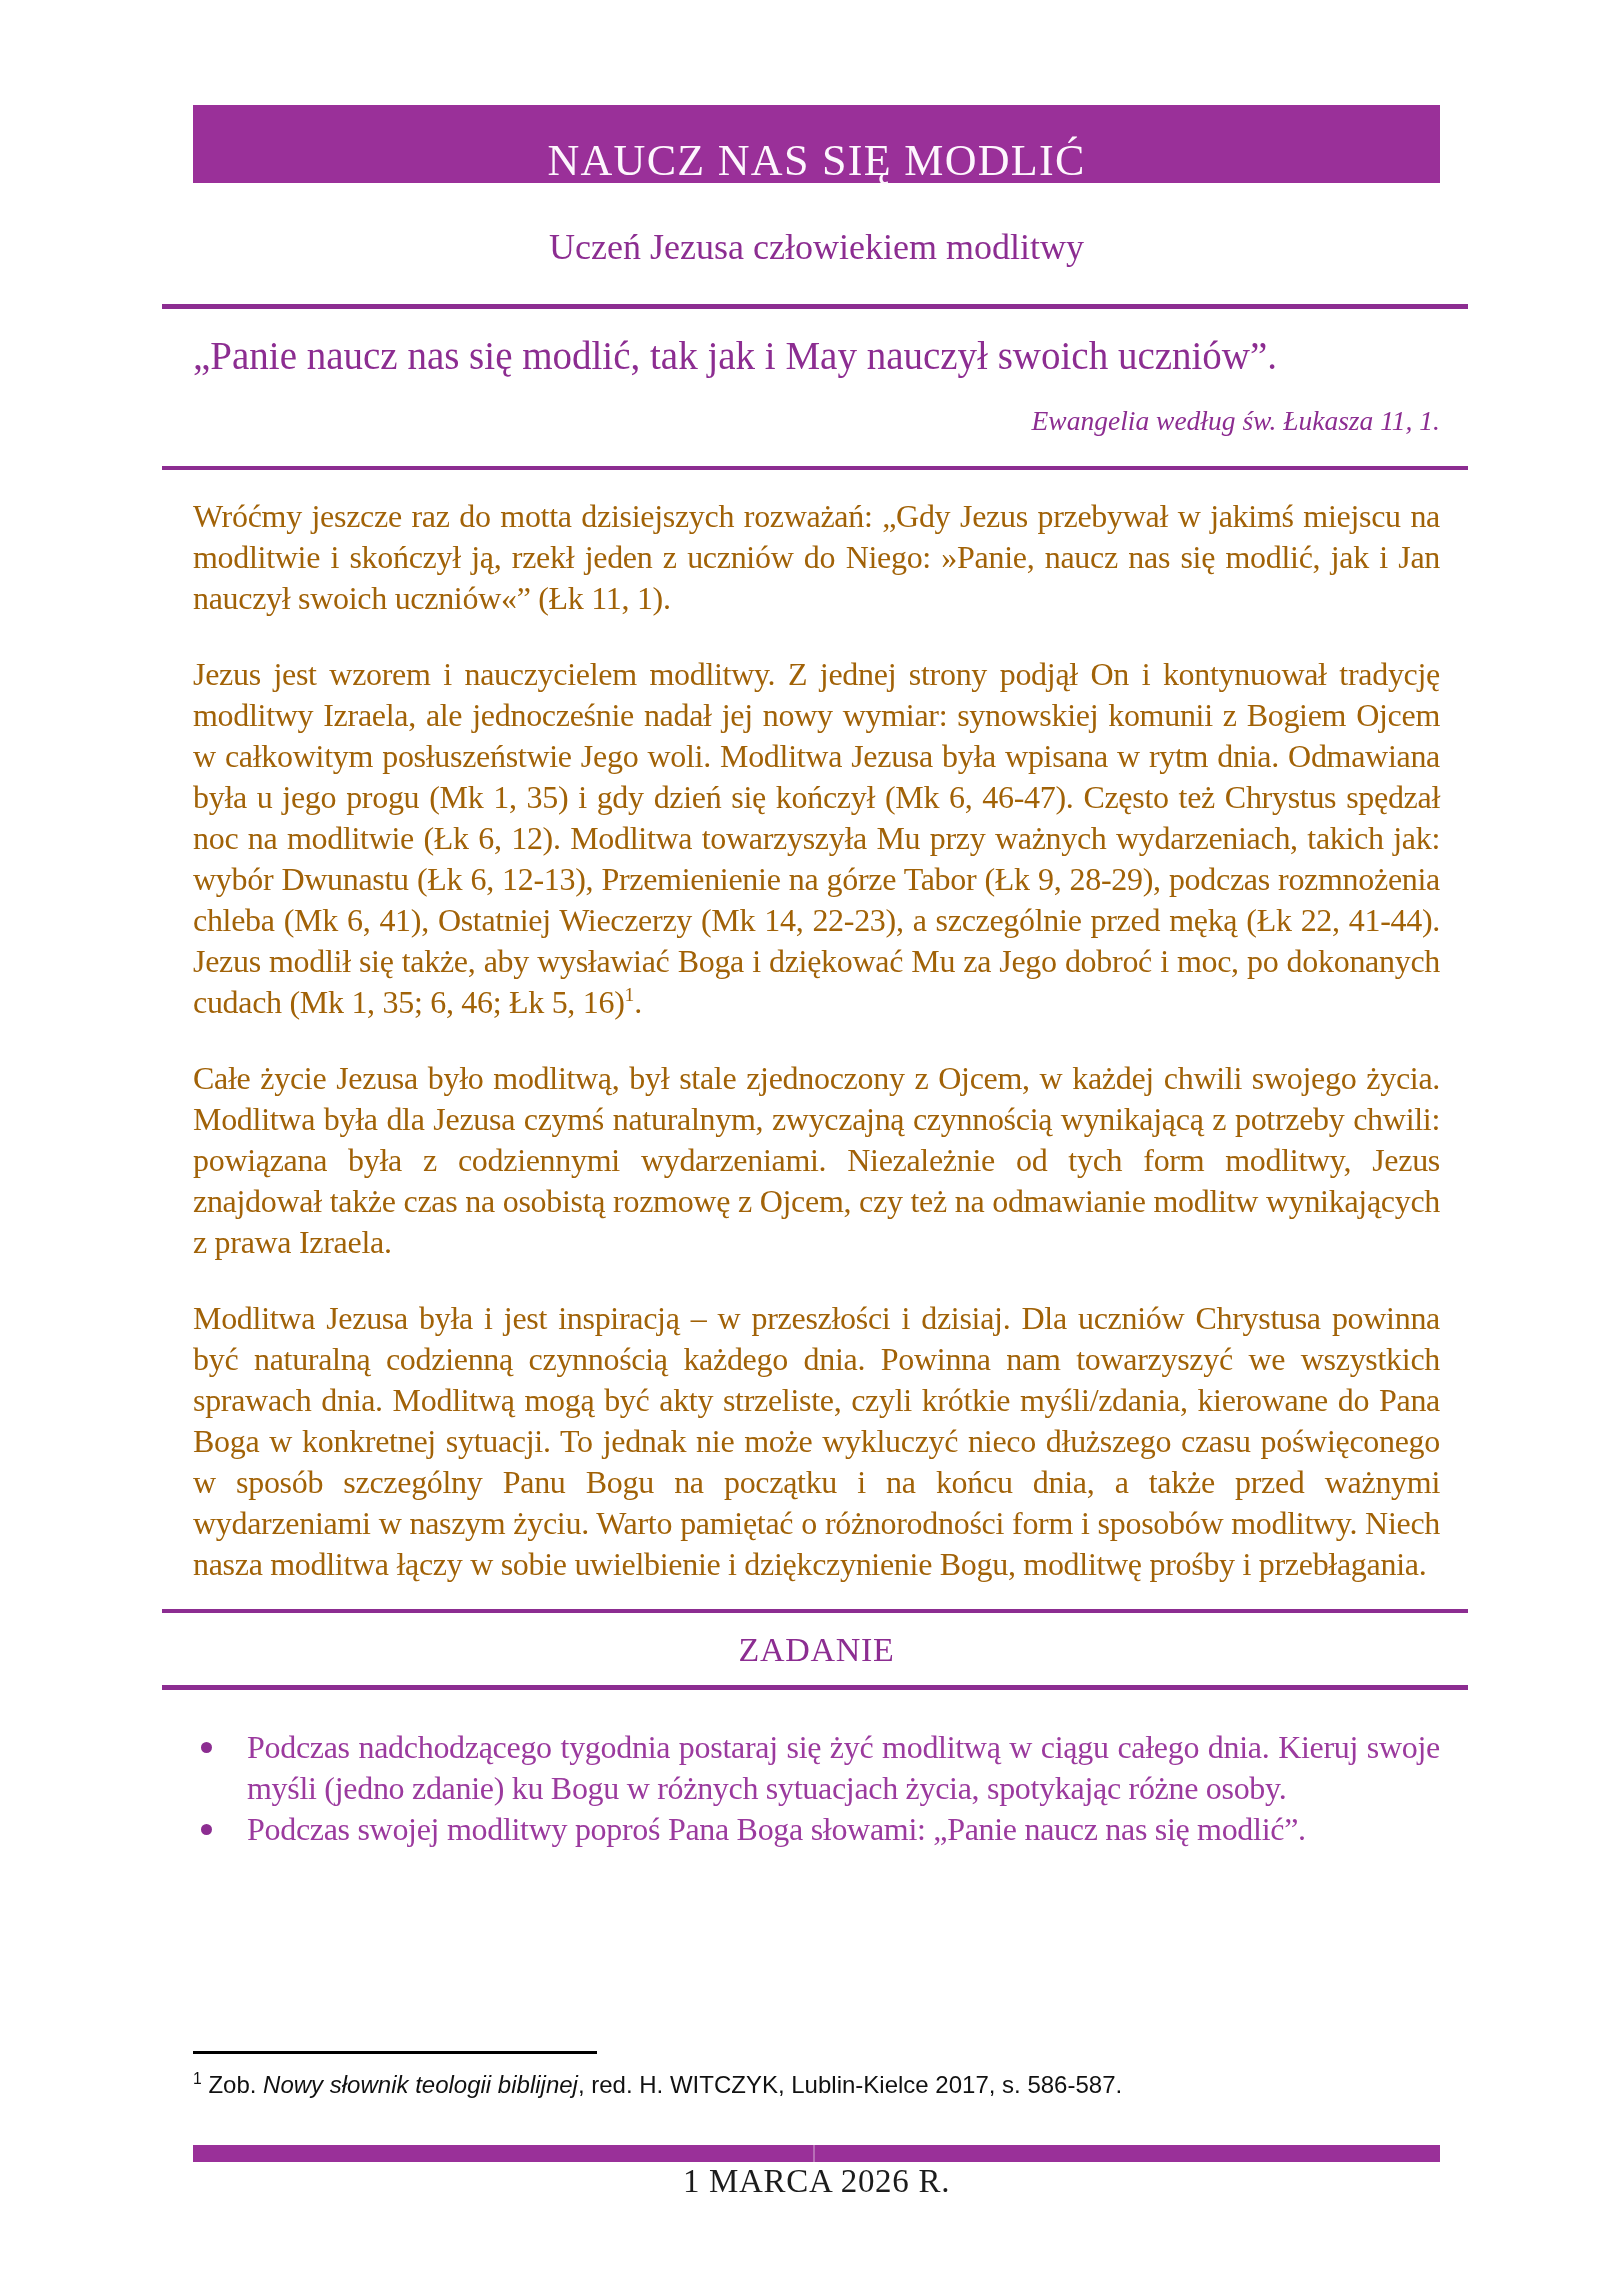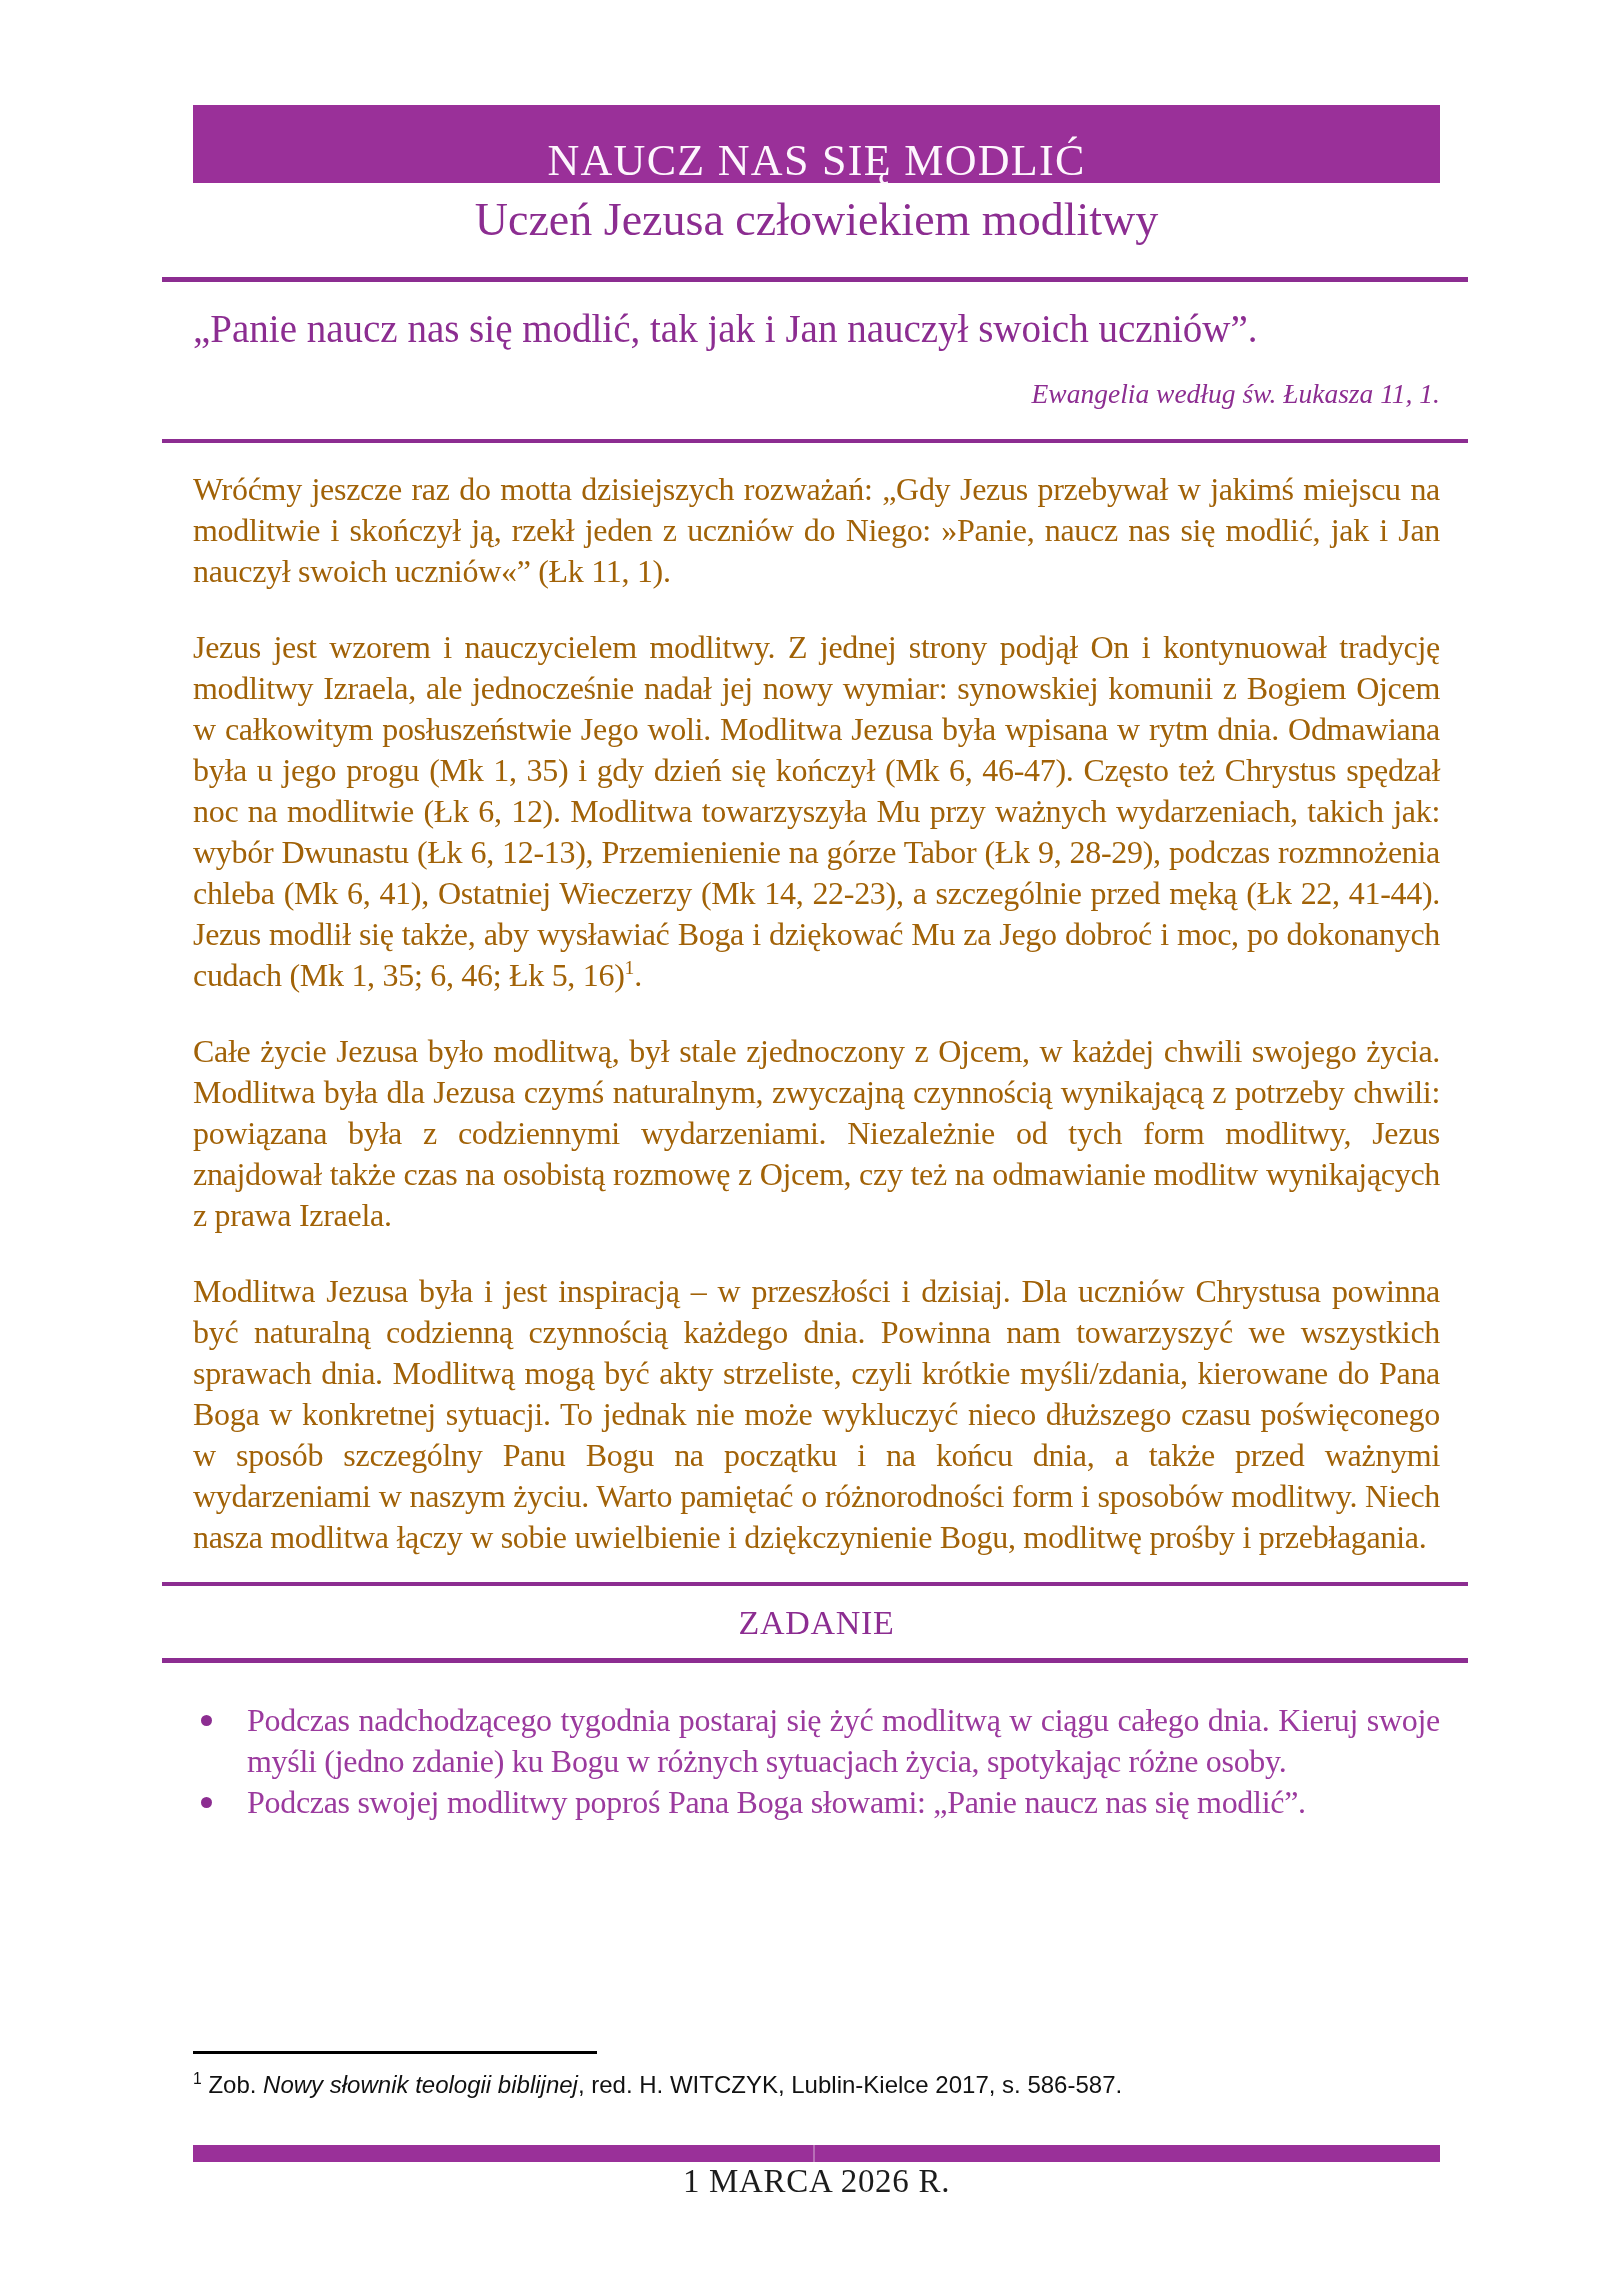--- a/index.html
+++ b/index.html
@@ -18,22 +18,22 @@
   }
   .banner {
     margin-top:105px; height:78px;
     background:#9a3099;
     display:flex; align-items:flex-end; justify-content:center;
   }
   .banner-text {
     color:#fdf6fd; font-size:44px; letter-spacing:1.3px; line-height:1;
   }
   .title {
-    margin-top:10px;
-    font-size:46px; font-weight:normal; line-height:54px;
+    margin-top:37px;
+    font-size:36px; font-weight:normal; line-height:54px;
     text-align:center; color:#8c2d91;
   }
   .rule {
     border:none; height:4.6px; background:#8c2d91;
     margin-left:-31px; margin-right:-28px;
   }
   .rule-title { margin-top:30px; }
   .quote {
     margin-top:23.6px;
     font-size:39px; line-height:47px; color:#8c2d91;
@@ -105,21 +105,21 @@
   <div class="content">
 
     <header class="banner">
       <span class="banner-text">NAUCZ NAS SIĘ MODLIĆ</span>
     </header>
 
     <h1 class="title">Uczeń Jezusa człowiekiem modlitwy</h1>
 
     <hr class="rule rule-title">
 
-    <p class="quote">„Panie naucz nas się modlić, tak jak i Jan nauczył swoich uczniów”.</p>
+    <p class="quote">„Panie naucz nas się modlić, tak jak i May nauczył swoich uczniów”.</p>
     <p class="quote-source">Ewangelia według św. Łukasza 11, 1.</p>
 
     <hr class="rule rule-quote">
 
     <div class="bodytext">
       <p>Wróćmy jeszcze raz do motta dzisiejszych rozważań: „Gdy Jezus przebywał w jakimś miejscu na modlitwie i skończył ją, rzekł jeden z uczniów do Niego: »Panie, naucz nas się modlić, jak i Jan nauczył swoich uczniów«” (Łk 11, 1).</p>
       <p><span>Jezus jest wzorem i nauczycielem modlitwy. Z jednej strony podjął On i kontynuował tradycję modlitwy Izraela, ale jednocześnie nadał jej nowy wymiar: synowskiej komunii z Bogiem Ojcem w całkowitym posłuszeństwie Jego woli. Modlitwa Jezusa była wpisana w rytm dnia. Odmawiana była u jego progu (Mk 1, 35) i gdy dzień się kończył (Mk 6, 46-47). Często też Chrystus spędzał noc na modlitwie (Łk 6, 12). Modlitwa towarzyszyła Mu przy ważnych wydarzeniach, takich jak: wybór Dwunastu (Łk 6, 12-13), Przemienienie na górze Tabor (Łk 9, 28-29), podczas rozmnożenia chleba (Mk 6, 41), Ostatniej Wieczerzy (Mk 14, 22-23), a szczególnie przed męką (Łk 22, 41-44). Jezus modlił się także, aby wysławiać Boga i dziękować Mu za Jego dobroć i moc, po dokonanych cudach (Mk 1, 35; 6, 46; Łk 5, 16)</span><sup class="fn-ref">1</sup><span>.</span></p>
       <p>Całe życie Jezusa było modlitwą, był stale zjednoczony z Ojcem, w każdej chwili swojego życia. Modlitwa była dla Jezusa czymś naturalnym, zwyczajną czynnością wynikającą z potrzeby chwili: powiązana była z codziennymi wydarzeniami. Niezależnie od tych form modlitwy, Jezus znajdował także czas na osobistą rozmowę z Ojcem, czy też na odmawianie modlitw wynikających z prawa Izraela.</p>
       <p>Modlitwa Jezusa była i jest inspiracją – w przeszłości i dzisiaj. Dla uczniów Chrystusa powinna być naturalną codzienną czynnością każdego dnia. Powinna nam towarzyszyć we wszystkich sprawach dnia. Modlitwą mogą być akty strzeliste, czyli krótkie myśli/zdania, kierowane do Pana Boga w konkretnej sytuacji. To jednak nie może wykluczyć nieco dłuższego czasu poświęconego w sposób szczególny Panu Bogu na początku i na końcu dnia, a także przed ważnymi wydarzeniami w naszym życiu. Warto pamiętać o różnorodności form i sposobów modlitwy. Niech nasza modlitwa łączy w sobie uwielbienie i dziękczynienie Bogu, modlitwę prośby i przebłagania.</p>
     </div>

